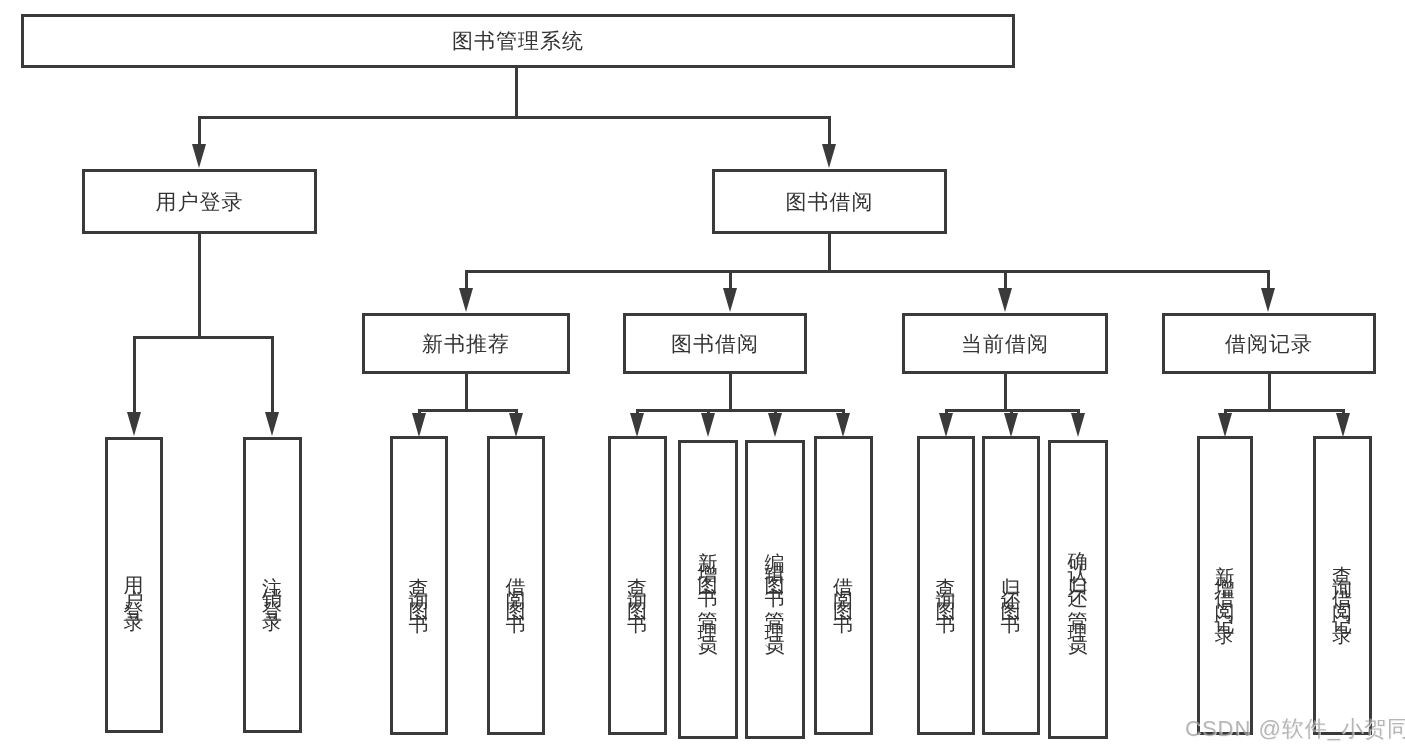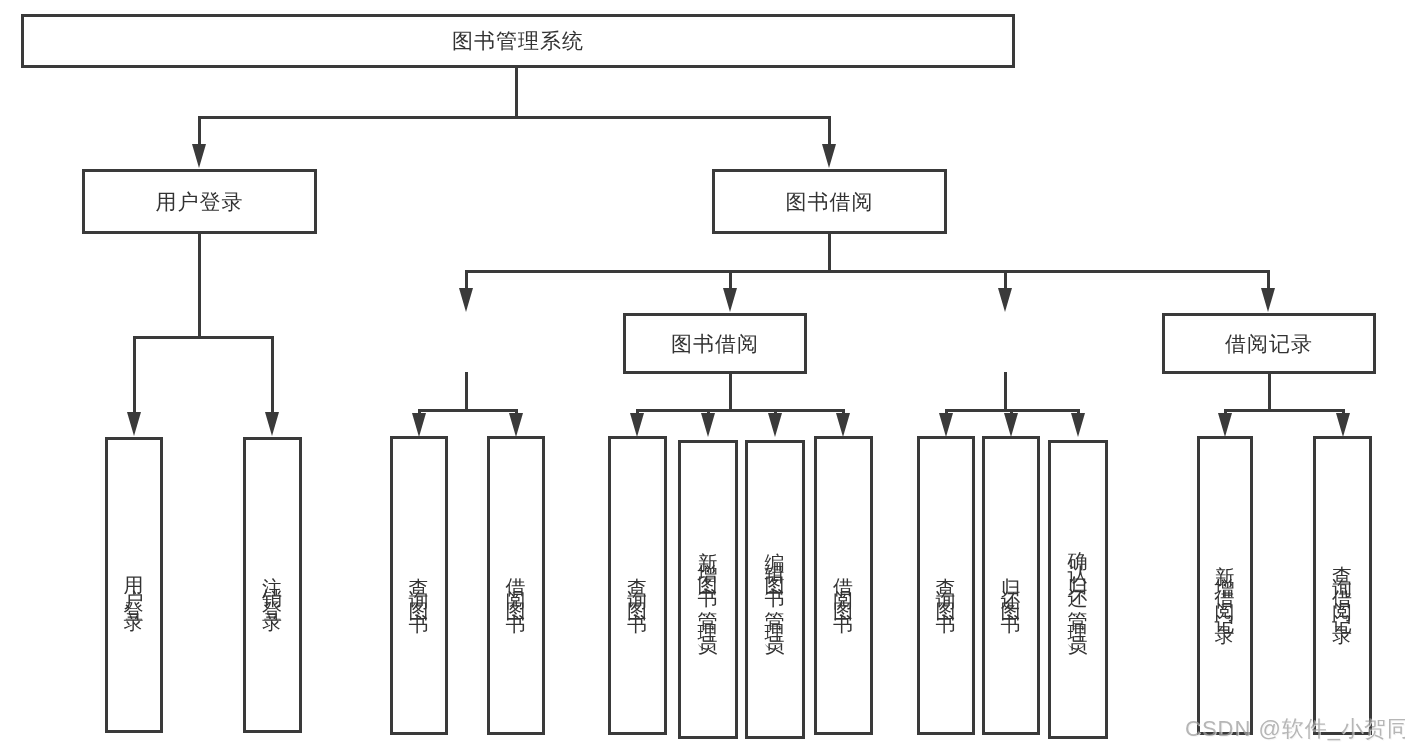--- a/index.html
+++ b/index.html
@@ -132,23 +132,29 @@
     <span>图书管理系统</span>
   </div>
 
   <div class="box h" style="left:82px;top:169px;width:235px;height:65px">
     <span>用户登录</span>
   </div>
   <div class="box h" style="left:712px;top:169px;width:235px;height:65px">
     <span>图书借阅</span>
   </div>
 
+  <div class="box h" style="left:362px;top:313px;width:208px;height:61px">
+    <span>新书推荐</span>
+  </div>
   <div class="box h" style="left:623px;top:313px;width:184px;height:61px">
     <span>图书借阅</span>
   </div>
+  <div class="box h" style="left:902px;top:313px;width:206px;height:61px">
+    <span>当前借阅</span>
+  </div>
   <div class="box h" style="left:1162px;top:313px;width:214px;height:61px">
     <span>借阅记录</span>
   </div>
 
   <div class="box v" style="left:105px;top:437px;width:58px;height:296px">
     <span>用户登录</span>
   </div>
   <div class="box v" style="left:243px;top:437px;width:59px;height:296px">
     <span>注销登录</span>
   </div>

